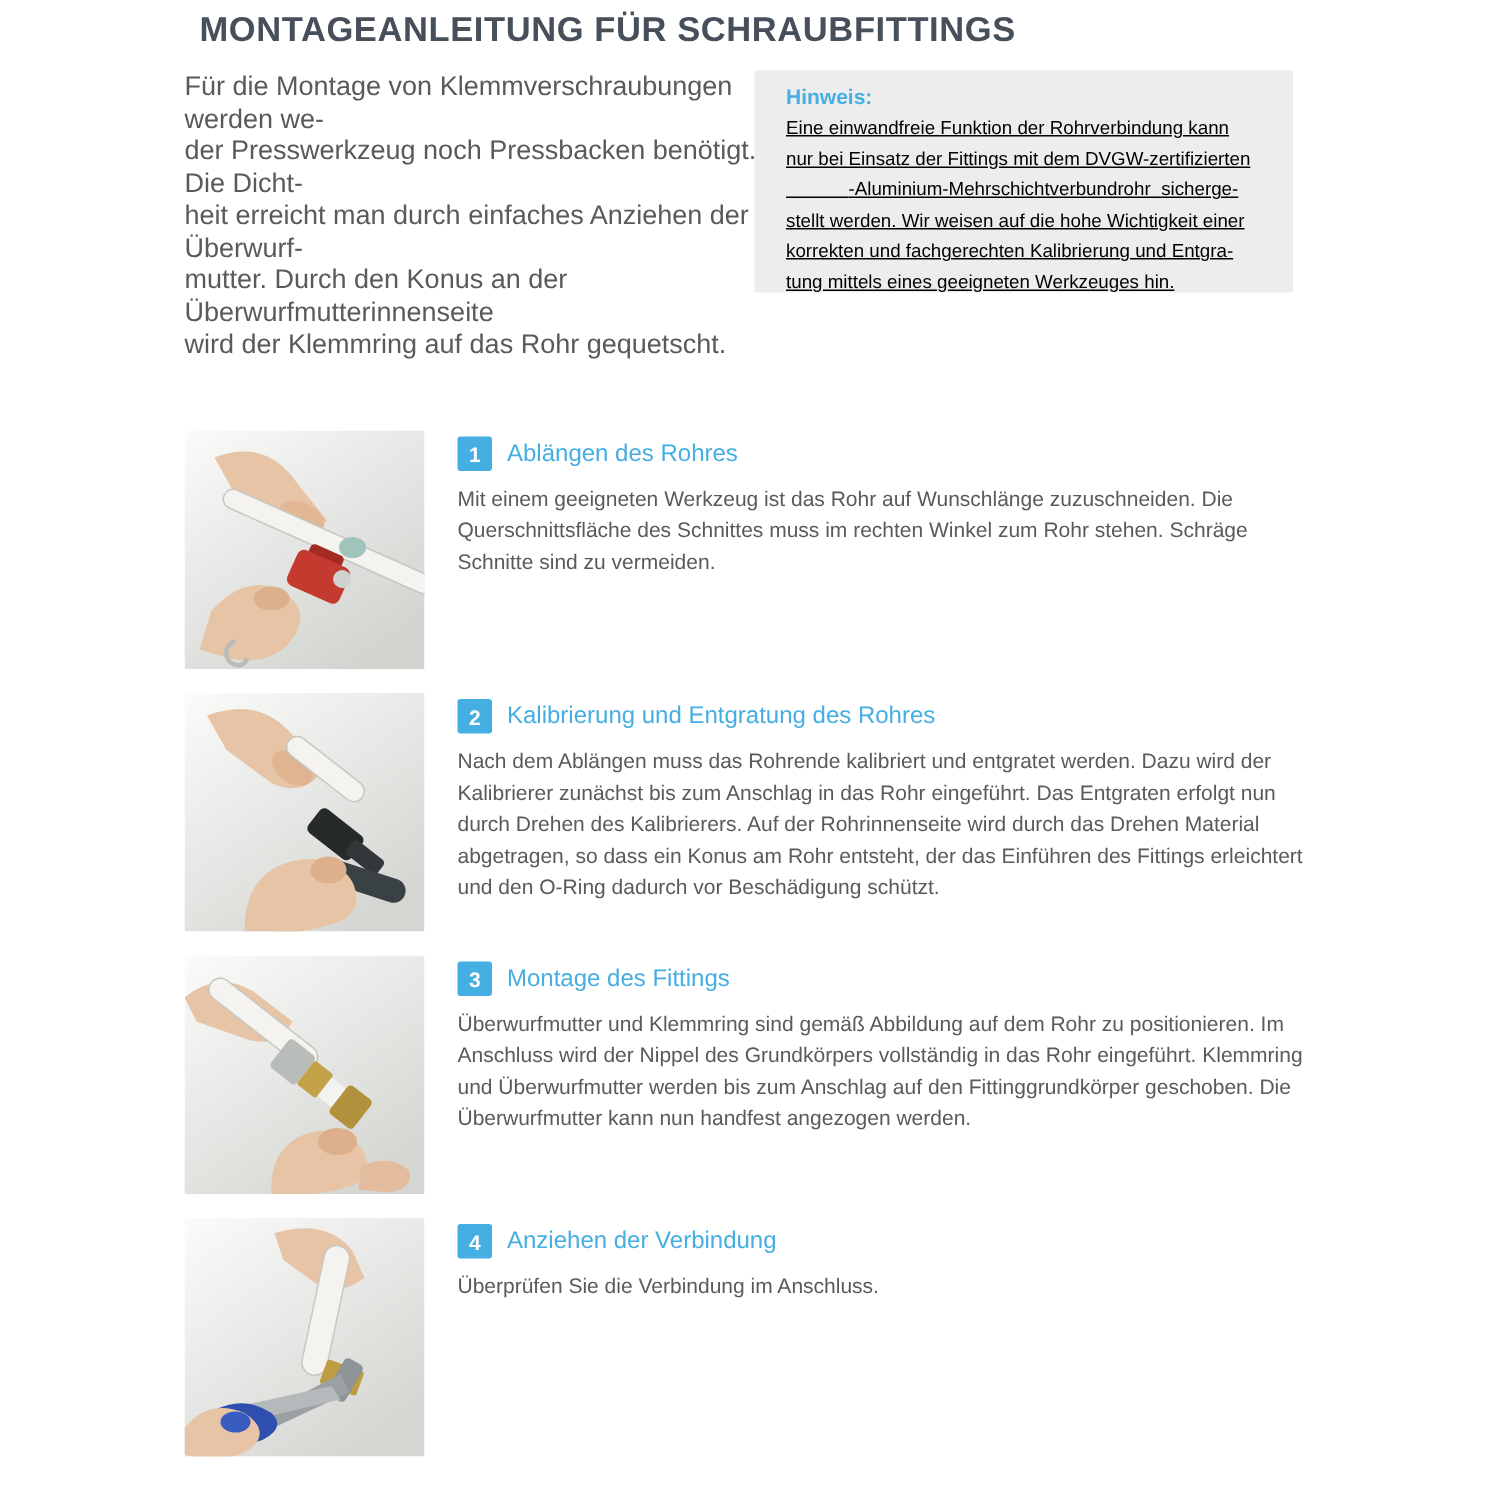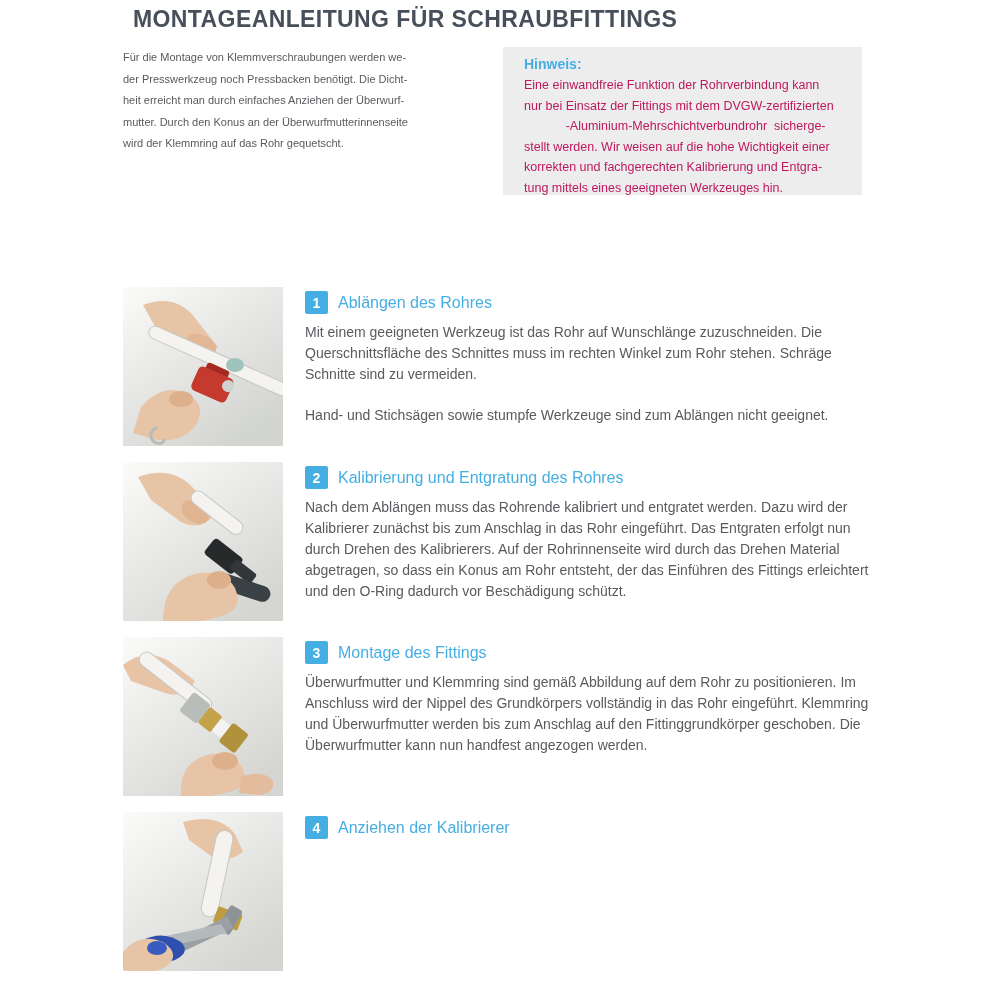--- a/index.html
+++ b/index.html
@@ -7,28 +7,28 @@
     position:relative;width:1000px;height:974px;background:#ffffff;overflow:hidden;
     font-family:"Liberation Sans","DejaVu Sans",sans-serif;
     border-radius:18px;
   }
   .title{
     position:absolute;left:133px;top:6px;margin:0;
     font-size:23px;font-weight:bold;letter-spacing:.4px;color:#474f5a;
   }
   .intro{
     position:absolute;left:123px;top:47px;width:385px;
-    font-size:11px;line-height:21.5px;color:#595a5e;white-space:pre-line;
+    font-size:18px;line-height:21.5px;color:#595a5e;white-space:pre-line;
   }
   .note{
     position:absolute;left:503px;top:47px;width:359px;height:148px;
     box-sizing:border-box;background:#ededee;padding:7px 21px;
   }
   .note-label{font-size:14px;font-weight:bold;color:#45aee2;line-height:21px;}
-  .note-text{font-size:12.5px;line-height:20.6px;color:#be185d;white-space:pre-wrap;}
+  .note-text{font-size:12.5px;line-height:20.6px;color:#000000;white-space:pre-wrap;text-decoration:underline;}
   .step{position:absolute;left:0;width:1000px;height:175px;}
   .photo{
     position:absolute;left:123px;top:0;width:160px;height:159px;display:block;
   }
   .step-head{
     position:absolute;left:305px;top:4px;display:flex;align-items:center;gap:10px;
   }
   .badge{
     width:23px;height:23px;background:#45aee2;color:#ffffff;border-radius:2px;
     display:flex;align-items:center;justify-content:center;
@@ -83,21 +83,20 @@
       <path d="M18 120 Q40 96 62 106 Q84 116 74 136 Q60 158 30 152 L10 146 Z" fill="#e7c4a6"></path>
       <ellipse cx="58" cy="112" rx="12" ry="8" fill="#dcb08c"></ellipse>
       <path d="M34 140 q-10 6 -4 14 q8 6 12 -2" fill="none" stroke="#b9bcb8" stroke-width="3"></path>
     </svg>
     <div class="step-head">
       <span class="badge">1</span>
       <span class="step-heading">Ablängen des Rohres</span>
     </div>
     <div class="step-body">
       <p>Mit einem geeigneten Werkzeug ist das Rohr auf Wunschlänge zuzuschneiden. Die Querschnittsfläche des Schnittes muss im rechten Winkel zum Rohr stehen. Schräge Schnitte sind zu vermeiden.</p>
-      <p>Hand- und Stichsägen sowie stumpfe Werkzeuge sind zum Ablängen nicht geeignet.</p>
     </div>
   </section>
 
   <section class="step" style="top:462px">
     <svg class="photo" viewBox="0 0 160 159" role="img">
       <defs>
         <linearGradient id="pbg2" x1="0" y1="0" x2="0.7" y2="1">
           <stop offset="0" stop-color="#fbfbfa"></stop>
             <stop offset="1" stop-color="#d5d6d2"></stop>
         </linearGradient>
@@ -167,19 +166,20 @@
       <rect x="92" y="98" width="26" height="17" rx="2" transform="rotate(20 105 106)" fill="#bd9c42"></rect>
       <rect x="100" y="94" width="14" height="28" rx="3" transform="rotate(30 107 108)" fill="#8d9396"></rect>
       <path d="M104 104 L38 138 L42 148 L110 116 Z" fill="#9aa0a3"></path>
       <path d="M98 112 L34 126 L36 137 L104 121 Z" fill="#b4babc"></path>
       <path d="M20 128 Q40 118 58 130 Q68 140 52 148 Q28 156 14 146 Z" fill="#2f4fae"></path>
       <path d="M0 140 Q16 120 40 130 Q58 142 44 154 Q28 164 6 159 L0 158 Z" fill="#e7c4a6"></path>
       <ellipse cx="34" cy="136" rx="10" ry="7" fill="#3a5cc0"></ellipse>
     </svg>
     <div class="step-head">
       <span class="badge">4</span>
-      <span class="step-heading">Anziehen der Kalibrierer</span>
+      <span class="step-heading">Anziehen der Verbindung</span>
     </div>
     <div class="step-body">
+      <p>Überprüfen Sie die Verbindung im Anschluss.</p>
     </div>
   </section>
 
 </div>
 
 </body></html>

